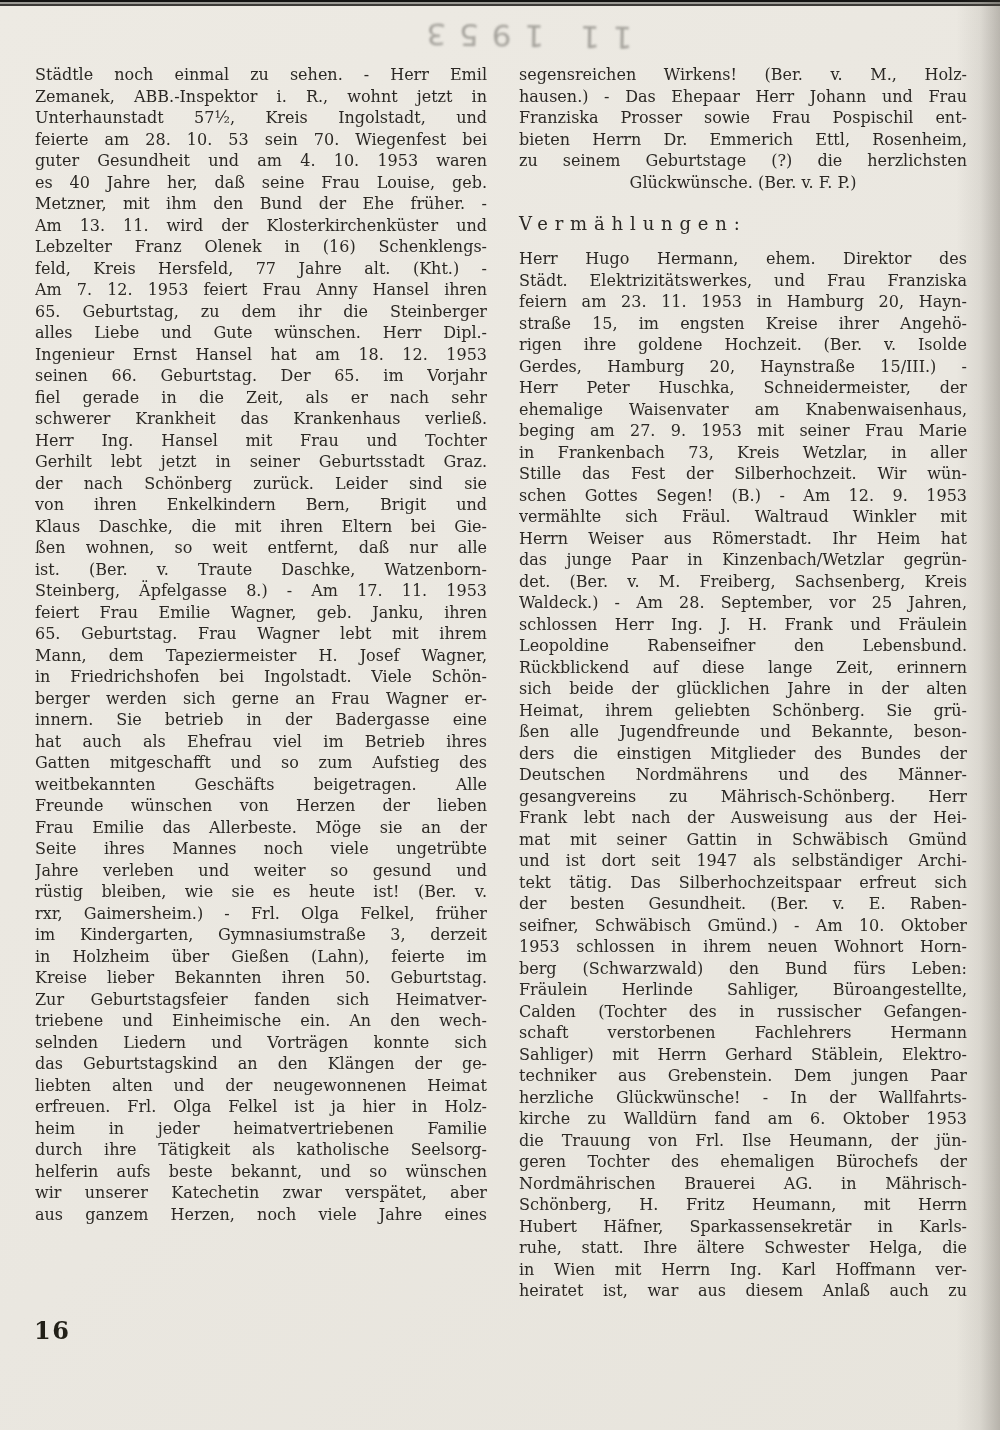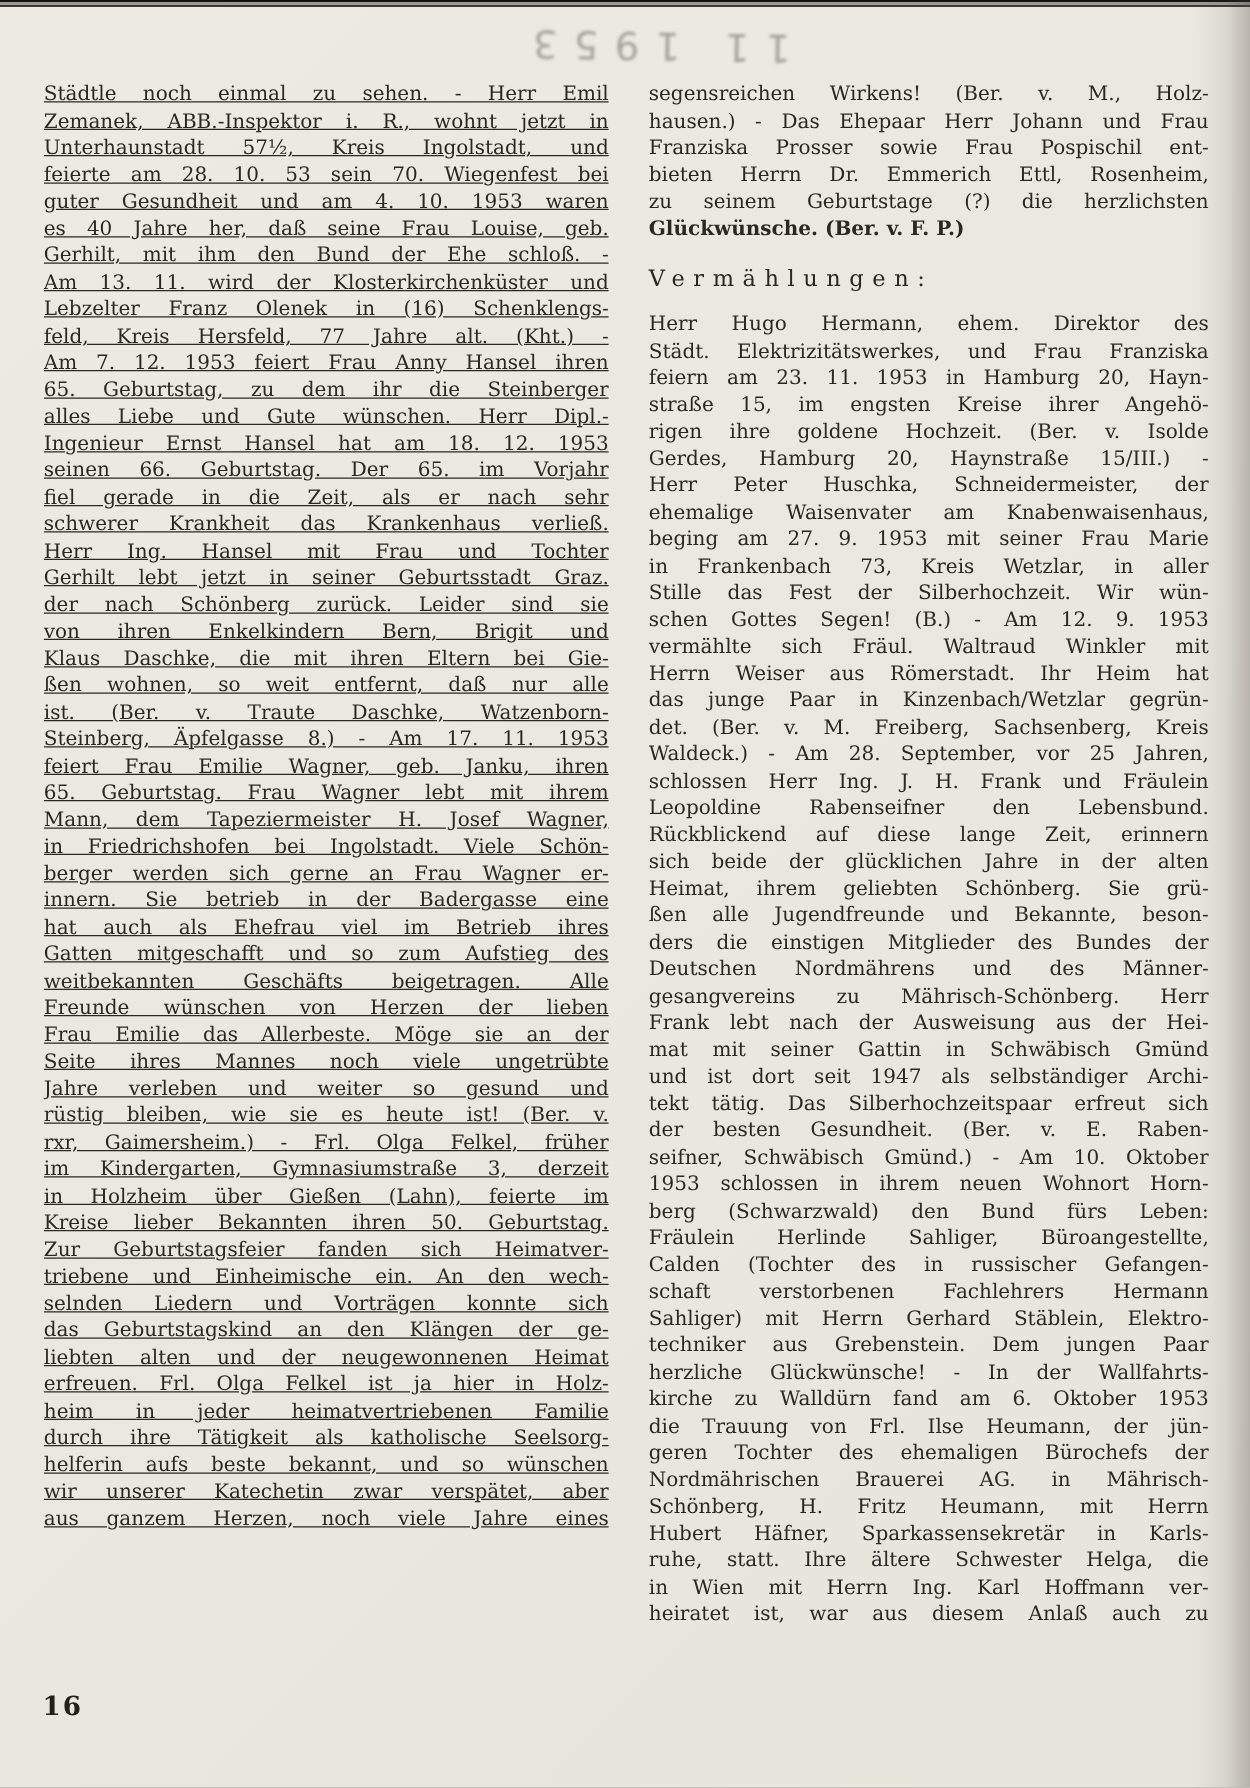--- a/index.html
+++ b/index.html
@@ -40,58 +40,57 @@
     font-family: "DejaVu Sans", sans-serif;
     font-size: 31px; letter-spacing: 13px;
     color: rgba(96,94,88,0.50);
     filter: blur(1.1px);
     text-align: center;
   }
   .col {
     position: absolute; top: 64px;
     font-size: 16px; line-height: 21.5px;
   }
-  .col-left  { left: 35px;  width: 452px; text-decoration: underline; }
+  .col-left  { left: 35px;  width: 452px; }
   .col-right { left: 519px; width: 448px; }
   .line {
     height: 21.5px; overflow: hidden;
     text-align: justify;
   }
   .line::after { content: ""; display: inline-block; width: 100%; height: 0; }
-  .line.plain { text-align: left; font-weight: bold; }
+  .line.plain { text-align: center; }
   .line.plain::after { content: none; }
   .section-heading {
     margin-top: 20px; margin-bottom: 11px; height: 24px;
     font-size: 18px; letter-spacing: 0.38em;
     white-space: nowrap;
   }
   .pagenum {
     position: absolute; left: 34px; top: 1316px;
-    font-size: 21px; font-weight: bold; letter-spacing: 1.5px;
+    font-size: 24px; font-weight: bold; letter-spacing: 1.5px;
     color: #222018;
-    margin-top: 36px;
   }
 </style>
 </head>
 <body>
 
 <div class="page">
 
   <div class="scan-top"></div>
 
   <div class="pencil">11 1953</div>
 
   <div class="col col-left">
       <div class="line">Städtle noch einmal zu sehen. - Herr Emil</div>
       <div class="line">Zemanek, ABB.-Inspektor i. R., wohnt jetzt in</div>
       <div class="line">Unterhaunstadt 57½, Kreis Ingolstadt, und</div>
       <div class="line">feierte am 28. 10. 53 sein 70. Wiegenfest bei</div>
       <div class="line">guter Gesundheit und am 4. 10. 1953 waren</div>
       <div class="line">es 40 Jahre her, daß seine Frau Louise, geb.</div>
-      <div class="line">Gerhilt, mit ihm den Bund der Ehe schloß. -</div>
+      <div class="line">Metzner, mit ihm den Bund der Ehe früher. -</div>
       <div class="line">Am 13. 11. wird der Klosterkirchenküster und</div>
       <div class="line">Lebzelter Franz Olenek in (16) Schenklengs-</div>
       <div class="line">feld, Kreis Hersfeld, 77 Jahre alt. (Kht.) -</div>
       <div class="line">Am 7. 12. 1953 feiert Frau Anny Hansel ihren</div>
       <div class="line">65. Geburtstag, zu dem ihr die Steinberger</div>
       <div class="line">alles Liebe und Gute wünschen. Herr Dipl.-</div>
       <div class="line">Ingenieur Ernst Hansel hat am 18. 12. 1953</div>
       <div class="line">seinen 66. Geburtstag. Der 65. im Vorjahr</div>
       <div class="line">fiel gerade in die Zeit, als er nach sehr</div>
       <div class="line">schwerer Krankheit das Krankenhaus verließ.</div>

